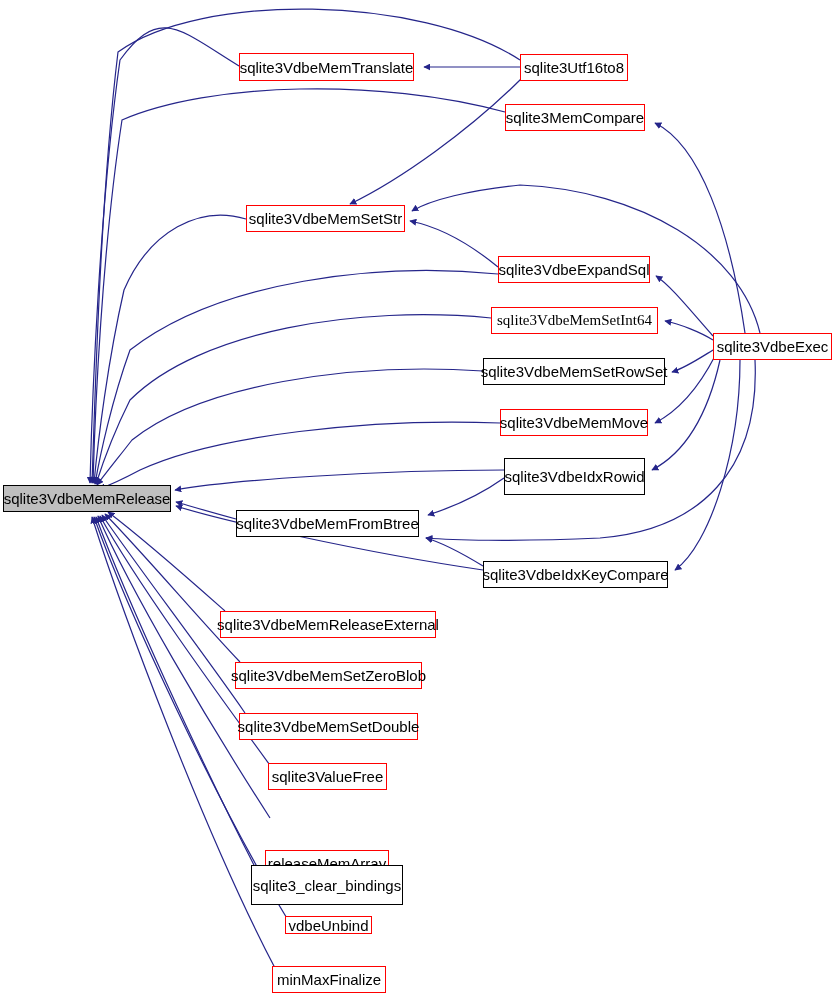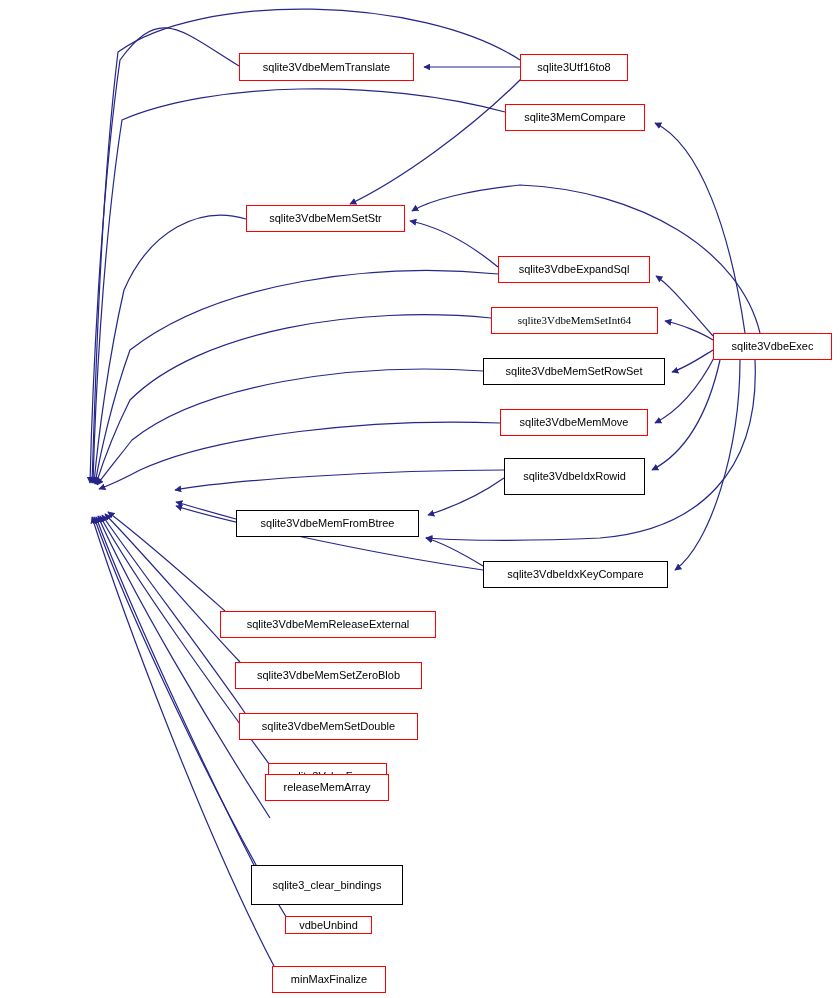--- a/index.html
+++ b/index.html
@@ -26,21 +26,21 @@
   }
   .node {
     position: absolute;
     box-sizing: border-box;
     display: flex;
     align-items: center;
     justify-content: center;
     border: 1px solid #000000;
     background: #ffffff;
     color: #000000;
-    font-size: 11px;
+    font-size: 15px;
     line-height: 1;
     white-space: nowrap;
     letter-spacing: 0px;
   }
   .node.red {
     border: 1px solid #ff0000;
   }
   .node.root {
     background: #bfbfbf;
     border: 1px solid #000000;
@@ -87,20 +87,23 @@
       <path d="M 483,566 C 460,552 440,542 426,538" fill="none" stroke="#25258a" stroke-width="1.2" marker-end="url(#arrowhead)"></path>
       <path d="M 225,611 C 190,580 145,540 108,512" fill="none" stroke="#25258a" stroke-width="1.2" marker-end="url(#arrowhead)"></path>
       <path d="M 240,662 C 200,620 145,555 105,514" fill="none" stroke="#25258a" stroke-width="1.2" marker-end="url(#arrowhead)"></path>
       <path d="M 245,713 C 205,655 140,570 102,515" fill="none" stroke="#25258a" stroke-width="1.2" marker-end="url(#arrowhead)"></path>
       <path d="M 272,768 C 215,690 135,580 100,516" fill="none" stroke="#25258a" stroke-width="1.2" marker-end="url(#arrowhead)"></path>
       <path d="M 270,818 C 210,725 130,590 98,516" fill="none" stroke="#25258a" stroke-width="1.2" marker-end="url(#arrowhead)"></path>
       <path d="M 256,869 C 200,760 126,598 96,517" fill="none" stroke="#25258a" stroke-width="1.2" marker-end="url(#arrowhead)"></path>
       <path d="M 288,920 C 215,800 125,605 94,517" fill="none" stroke="#25258a" stroke-width="1.2" marker-end="url(#arrowhead)"></path>
       <path d="M 276,970 C 205,835 122,612 92,517" fill="none" stroke="#25258a" stroke-width="1.2" marker-end="url(#arrowhead)"></path>
     </svg>
+<div class="node root" style="left: 3px; top: 485px; width: 168px; height: 27px;">
+      <span class="label">sqlite3VdbeMemRelease</span>
+    </div>
     <div class="node red" style="left: 239px; top: 53px; width: 175px; height: 28px;">
       <span class="label">sqlite3VdbeMemTranslate</span>
     </div>
     <div class="node red" style="left: 520px; top: 54px; width: 108px; height: 27px;">
       <span class="label">sqlite3Utf16to8</span>
     </div>
     <div class="node red" style="left: 505px; top: 104px; width: 140px; height: 27px;">
       <span class="label">sqlite3MemCompare</span>
     </div>
     <div class="node red" style="left: 246px; top: 205px; width: 159px; height: 27px;">
@@ -135,21 +138,21 @@
     </div>
     <div class="node red" style="left: 235px; top: 662px; width: 187px; height: 27px;">
       <span class="label">sqlite3VdbeMemSetZeroBlob</span>
     </div>
     <div class="node red" style="left: 239px; top: 713px; width: 179px; height: 27px;">
       <span class="label">sqlite3VdbeMemSetDouble</span>
     </div>
     <div class="node red" style="left: 268px; top: 763px; width: 119px; height: 27px;">
       <span class="label">sqlite3ValueFree</span>
     </div>
-    <div class="node red" style="left: 265px; top: 774px; width: 124px; height: 27px;">
+    <div class="node red" style="left: 265px; top: 850px; width: 124px; height: 27px;">
       <span class="label">releaseMemArray</span>
     </div>
     <div class="node black" style="left: 251px; top: 865px; width: 152px; height: 40px;">
       <span class="label">sqlite3_clear_bindings</span>
     </div>
     <div class="node red" style="left: 285px; top: 916px; width: 87px; height: 18px;">
       <span class="label">vdbeUnbind</span>
     </div>
     <div class="node red" style="left: 272px; top: 966px; width: 114px; height: 27px;">
       <span class="label">minMaxFinalize</span>

